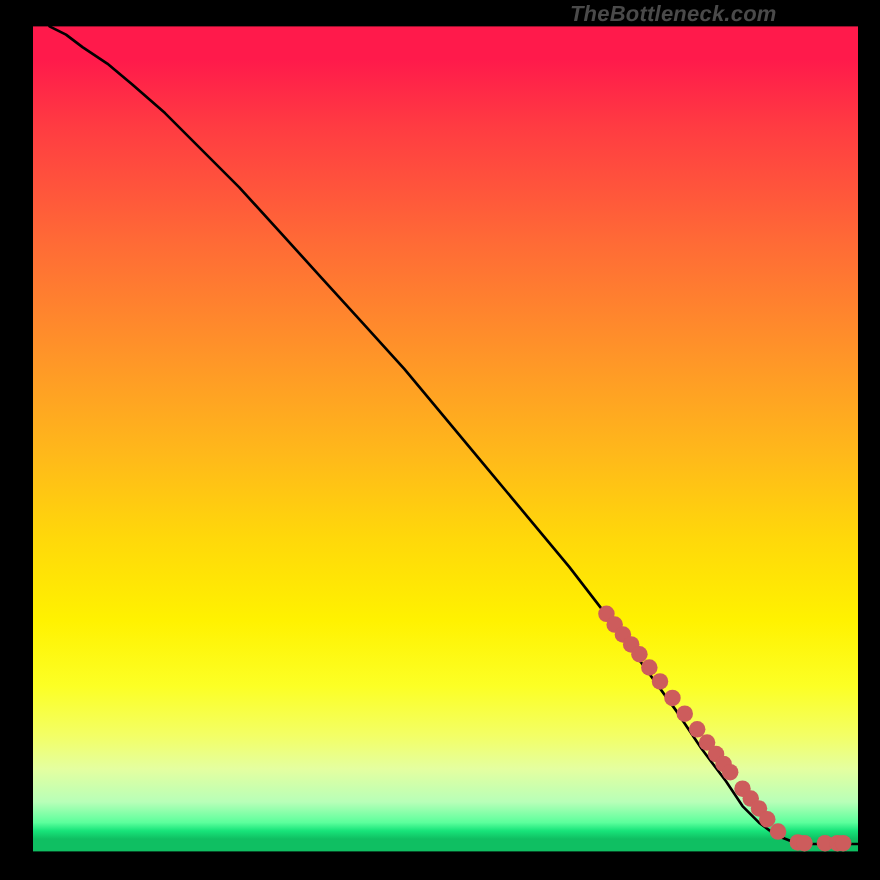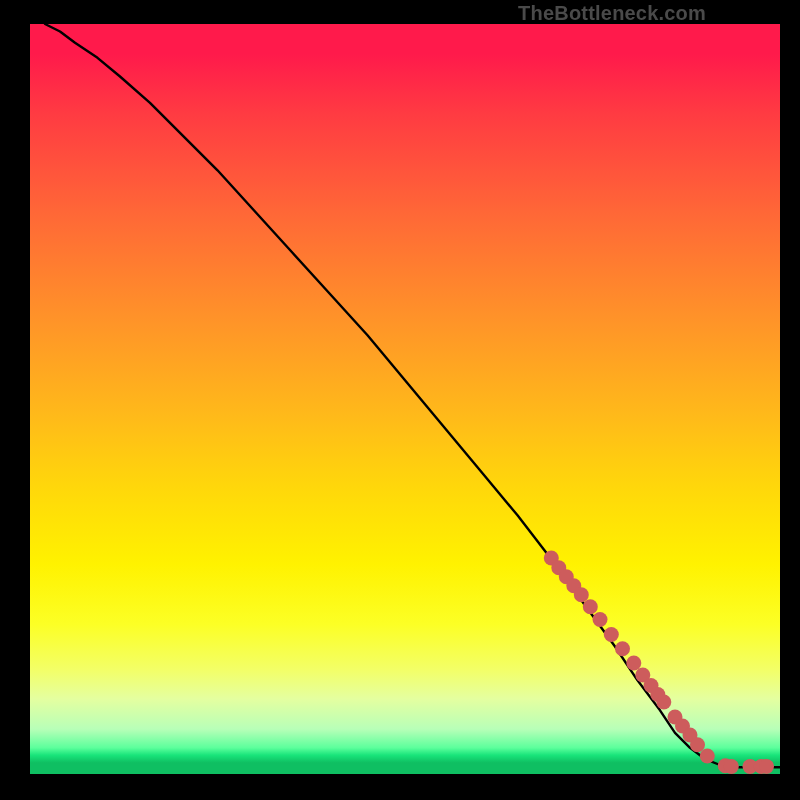--- a/index.html
+++ b/index.html
@@ -2,20 +2,21 @@
 <html><head>
 <meta charset="utf-8">
 <style>
   * { margin: 0; padding: 0; box-sizing: border-box; }
   html, body { width: 800px; height: 800px; overflow: hidden; background: #000; }
   .stage {
     width: 728px;
     height: 800px;
     position: relative;
     background: #000;
+    font-style: italic;
   }
   .watermark {
     position: absolute;
     top: 2px;
     right: 22px;
     font-family: Arial, Helvetica, sans-serif;
     font-size: 20px;
     font-weight: 600;
     color: #4a4a4a;
     letter-spacing: 0.2px;

